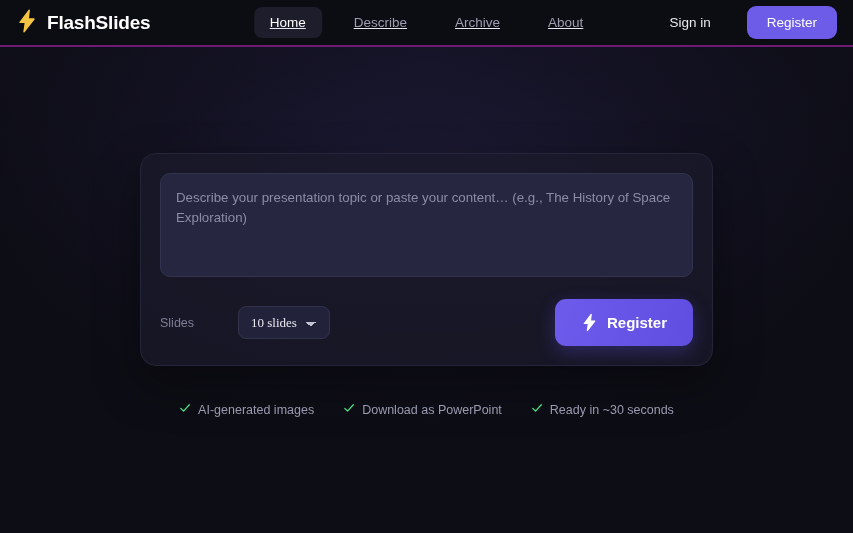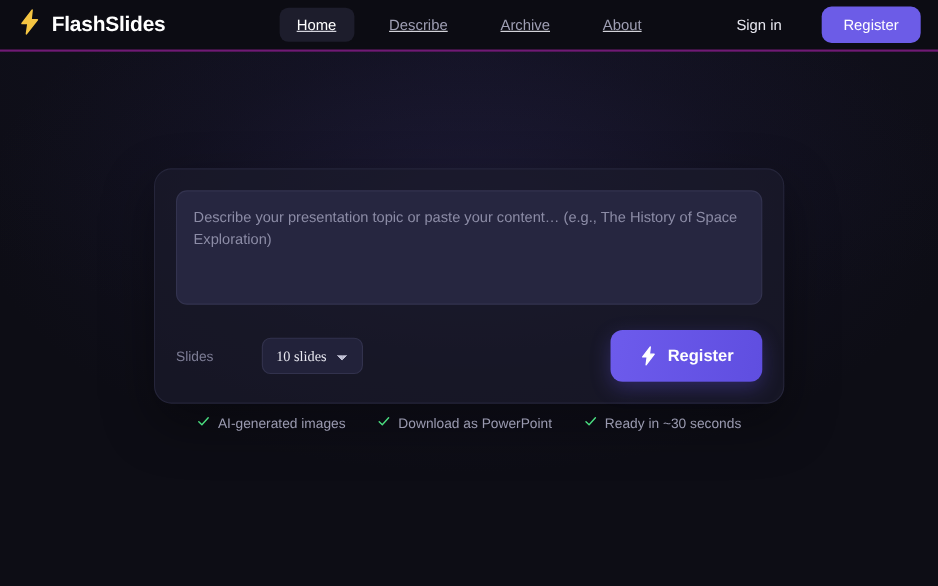--- a/index.html
+++ b/index.html
@@ -197,21 +197,21 @@
     padding: 14px 26px;
     display: flex;
     align-items: center;
     gap: 9px;
     cursor: pointer;
     box-shadow: 0 6px 18px rgba(95,78,224,0.32);
   }
 
   
   .features {
-    margin-top: 10px;
+    margin-top: 36px;
     display: flex;
     align-items: flex-end;
     gap: 29px;
   }
   .feature {
     display: flex;
     align-items: center;
     gap: 7px;
     font-size: 12.5px;
     color: #9a9ab0;

